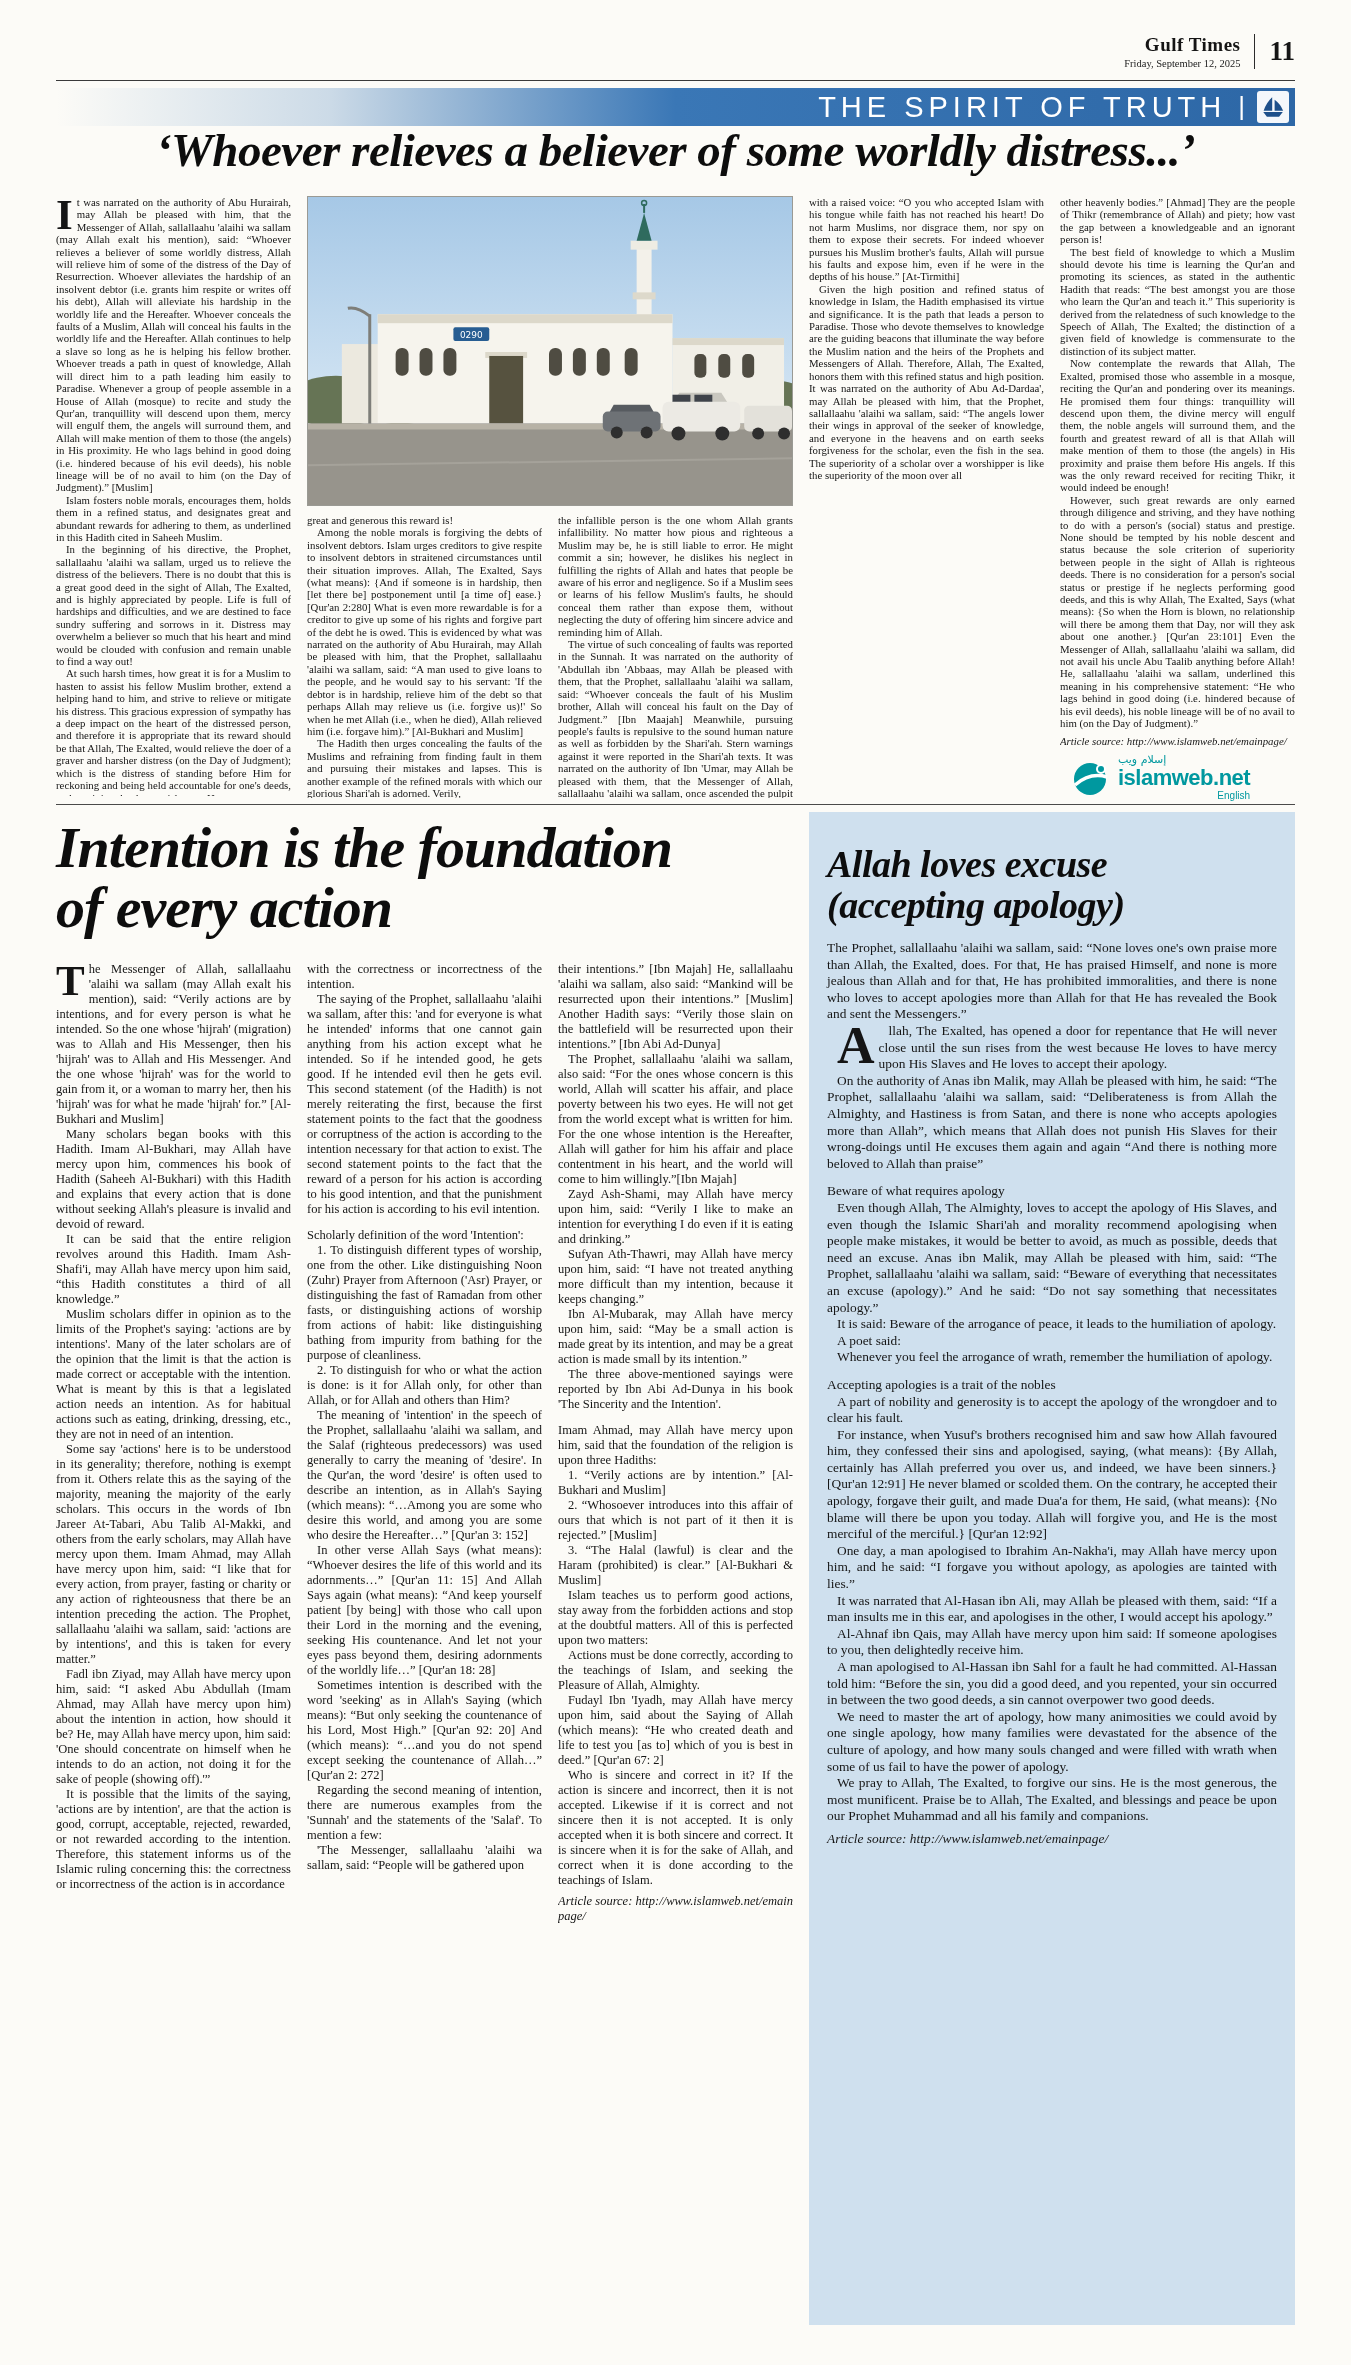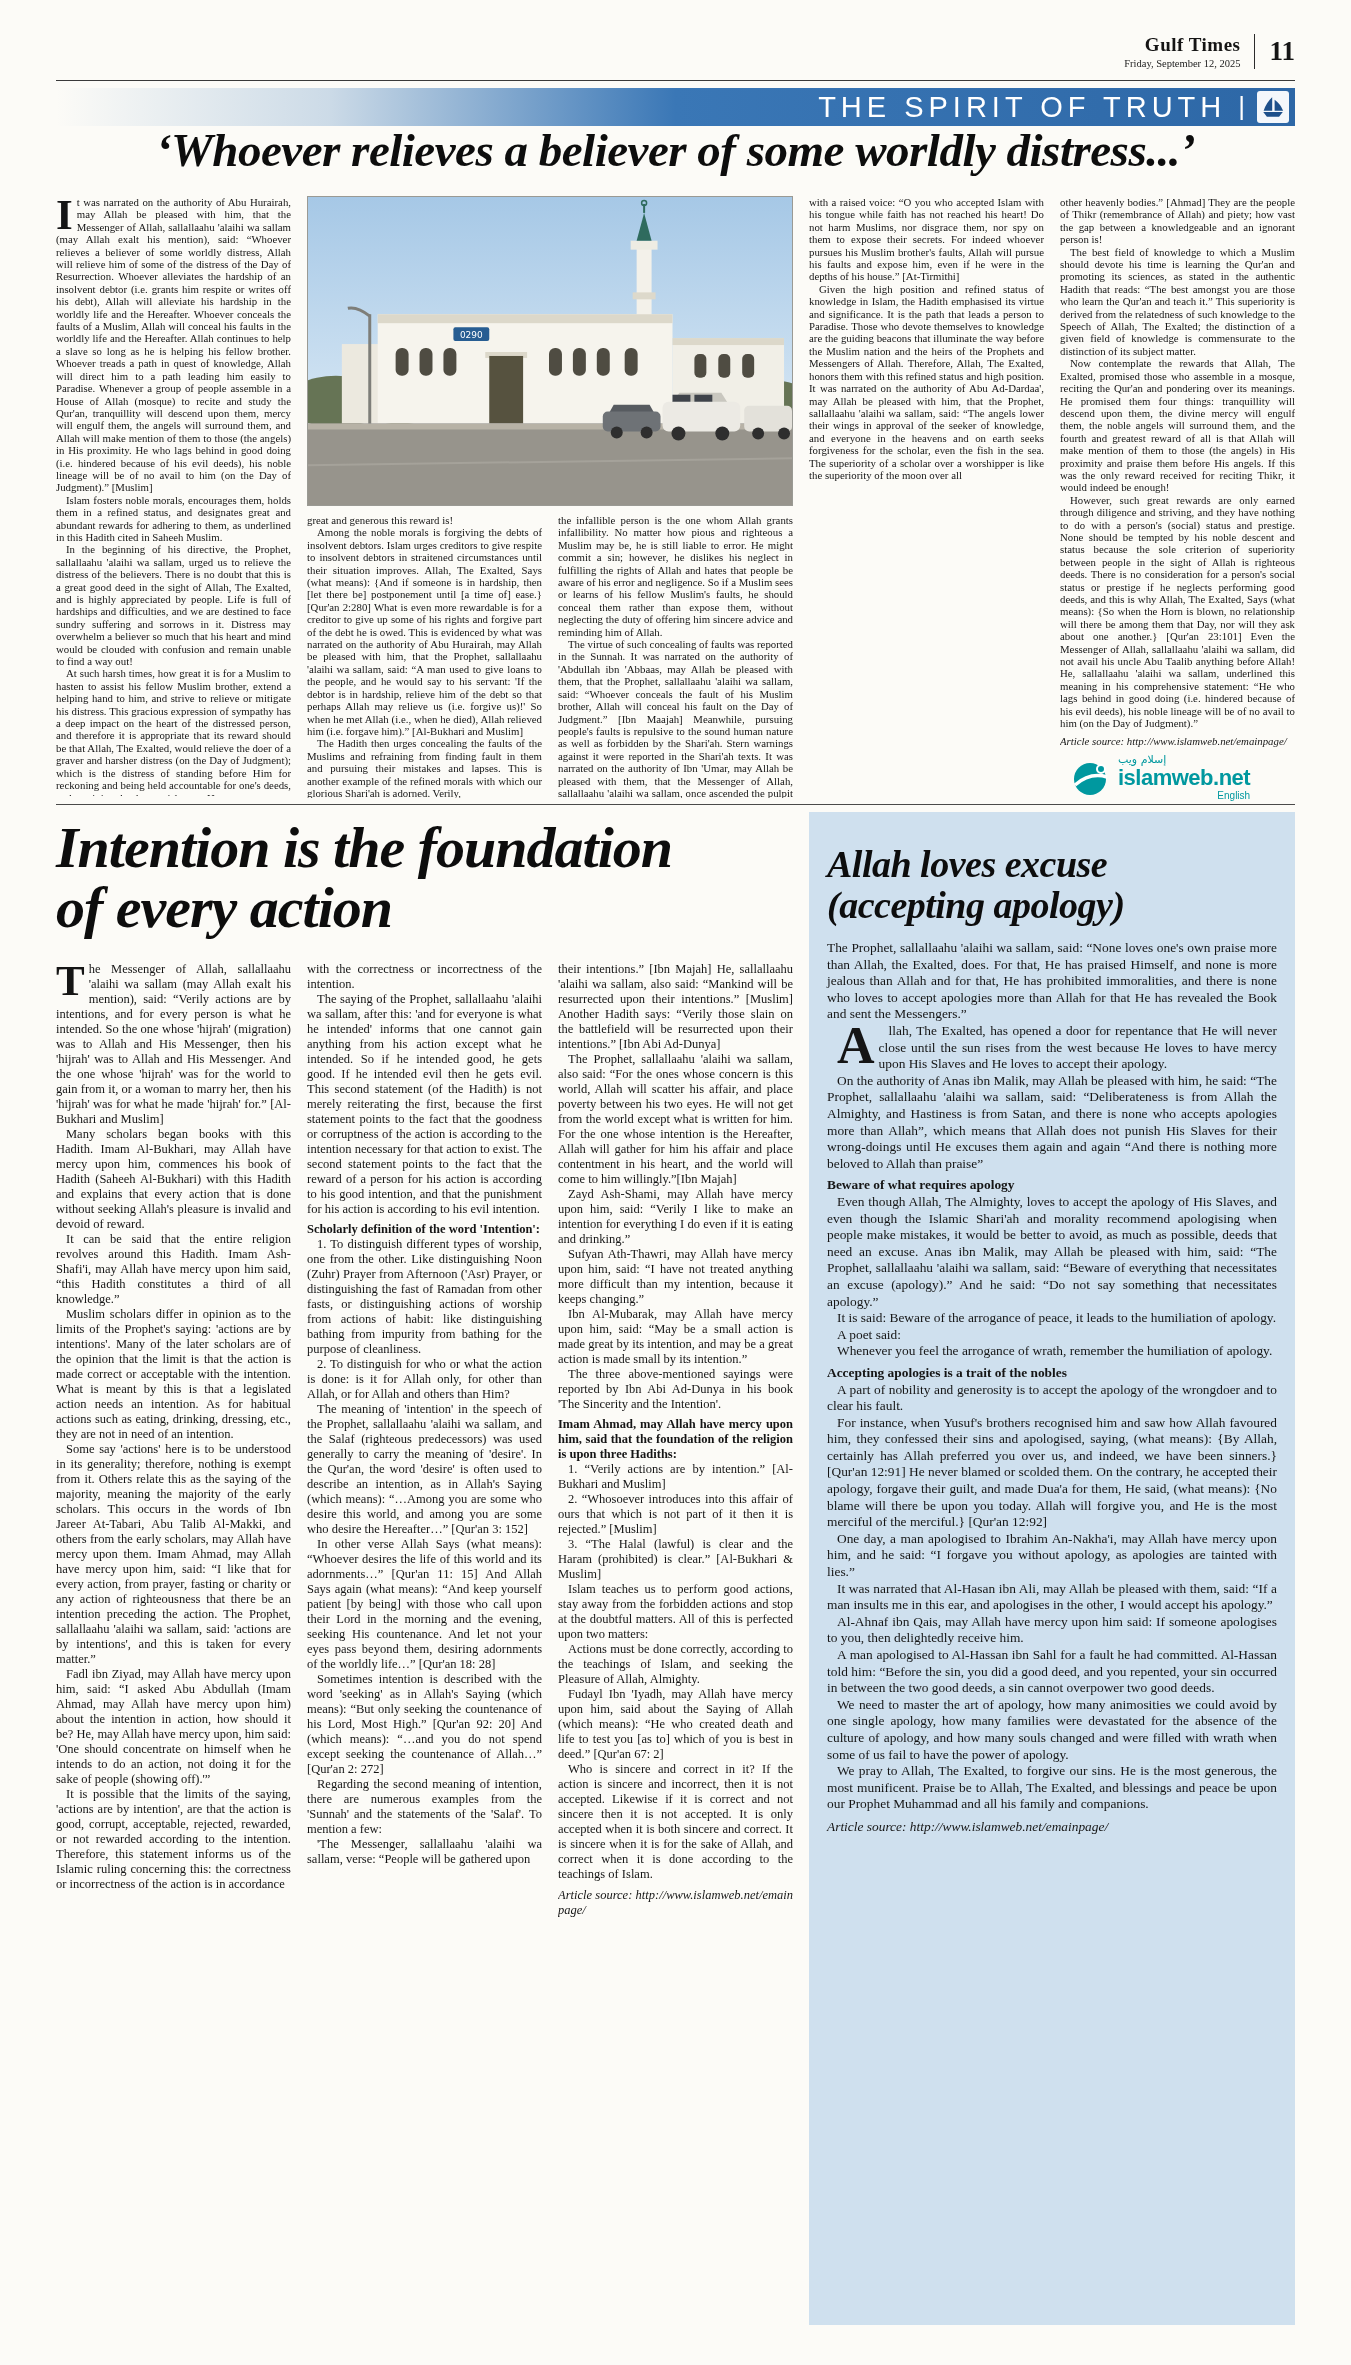--- a/index.html
+++ b/index.html
@@ -38,21 +38,21 @@
     text-align: center; font-style: italic; font-weight: 700; font-size: 47px;
     letter-spacing: -0.5px; color: #0d0d0d; line-height: 1.05;
   }
   
   .col { position: absolute; overflow: hidden; text-align: justify; }
   .a1 .col, .col.a1 { font-size: 10.8px; line-height: 12.4px; }
   .col.a1 { font-size: 10.8px; line-height: 12.4px; }
   .col.a2 { font-size: 12.5px; line-height: 15px; }
   .para { margin: 0; }
   .para + .para { text-indent: 10px; }
-  .para.para-bold { font-weight: 700; text-indent: 0; margin-top: 5px; }
+  .para.para-bold { font-weight: 400; text-indent: 0; margin-top: 11px; }
   .para.source { font-style: italic; margin-top: 6px; word-break: break-all; text-indent: 0; }
   .dropcap::first-letter { float: left; font-size: 43px; line-height: 34px; padding: 2px 4px 0 0; font-weight: 700; }
   
   .a1c1 { left: 56px;  top: 196px; width: 235px; height: 600px; }
   .a1c2 { left: 307px; top: 514px; width: 235px; height: 284px; }
   .a1c3 { left: 558px; top: 514px; width: 235px; height: 284px; }
   .a1c4 { left: 809px; top: 196px; width: 235px; height: 602px; }
   .a1c5 { left: 1060px; top: 196px; width: 235px; height: 556px; }
   .photo { position: absolute; left: 307px; top: 196px; width: 486px; height: 310px; border: 1px solid #9a9a94; }
   .photo svg { display: block; width: 100%; height: 100%; }
@@ -245,21 +245,21 @@
   <div class="col a2 a2c2">
       <p class="para">with the correctness or incorrectness of the intention.</p>
       <p class="para">The saying of the Prophet, sallallaahu 'alaihi wa sallam, after this: 'and for everyone is what he intended' informs that one cannot gain anything from his action except what he intended. So if he intended good, he gets good. If he intended evil then he gets evil. This second statement (of the Hadith) is not merely reiterating the first, because the first statement points to the fact that the goodness or corruptness of the action is according to the intention necessary for that action to exist. The second statement points to the fact that the reward of a person for his action is according to his good intention, and that the punishment for his action is according to his evil intention.</p>
       <p class="para para-bold">Scholarly definition of the word 'Intention':</p>
       <p class="para">1. To distinguish different types of worship, one from the other. Like distinguishing Noon (Zuhr) Prayer from Afternoon ('Asr) Prayer, or distinguishing the fast of Ramadan from other fasts, or distinguishing actions of worship from actions of habit: like distinguishing bathing from impurity from bathing for the purpose of cleanliness.</p>
       <p class="para">2. To distinguish for who or what the action is done: is it for Allah only, for other than Allah, or for Allah and others than Him?</p>
       <p class="para">The meaning of 'intention' in the speech of the Prophet, sallallaahu 'alaihi wa sallam, and the Salaf (righteous predecessors) was used generally to carry the meaning of 'desire'. In the Qur'an, the word 'desire' is often used to describe an intention, as in Allah's Saying (which means): “…Among you are some who desire this world, and among you are some who desire the Hereafter…” [Qur'an 3: 152]</p>
       <p class="para">In other verse Allah Says (what means): “Whoever desires the life of this world and its adornments…” [Qur'an 11: 15] And Allah Says again (what means): “And keep yourself patient [by being] with those who call upon their Lord in the morning and the evening, seeking His countenance. And let not your eyes pass beyond them, desiring adornments of the worldly life…” [Qur'an 18: 28]</p>
       <p class="para">Sometimes intention is described with the word 'seeking' as in Allah's Saying (which means): “But only seeking the countenance of his Lord, Most High.” [Qur'an 92: 20] And (which means): “…and you do not spend except seeking the countenance of Allah…” [Qur'an 2: 272]</p>
       <p class="para">Regarding the second meaning of intention, there are numerous examples from the 'Sunnah' and the statements of the 'Salaf'. To mention a few:</p>
-      <p class="para">'The Messenger, sallallaahu 'alaihi wa sallam, verse: “People will be gathered upon</p>
+      <p class="para">'The Messenger, sallallaahu 'alaihi wa sallam, said: “People will be gathered upon</p>
     </div>
   <div class="col a2 a2c3">
       <p class="para">their intentions.” [Ibn Majah] He, sallallaahu 'alaihi wa sallam, also said: “Mankind will be resurrected upon their intentions.” [Muslim] Another Hadith says: “Verily those slain on the battlefield will be resurrected upon their intentions.” [Ibn Abi Ad-Dunya]</p>
       <p class="para">The Prophet, sallallaahu 'alaihi wa sallam, also said: “For the ones whose concern is this world, Allah will scatter his affair, and place poverty between his two eyes. He will not get from the world except what is written for him. For the one whose intention is the Hereafter, Allah will gather for him his affair and place contentment in his heart, and the world will come to him willingly.”[Ibn Majah]</p>
       <p class="para">Zayd Ash-Shami, may Allah have mercy upon him, said: “Verily I like to make an intention for everything I do even if it is eating and drinking.”</p>
       <p class="para">Sufyan Ath-Thawri, may Allah have mercy upon him, said: “I have not treated anything more difficult than my intention, because it keeps changing.”</p>
       <p class="para">Ibn Al-Mubarak, may Allah have mercy upon him, said: “May be a small action is made great by its intention, and may be a great action is made small by its intention.”</p>
       <p class="para">The three above-mentioned sayings were reported by Ibn Abi Ad-Dunya in his book 'The Sincerity and the Intention'.</p>
       <p class="para para-bold">Imam Ahmad, may Allah have mercy upon him, said that the foundation of the religion is upon three Hadiths:</p>
       <p class="para">1. “Verily actions are by intention.” [Al-Bukhari and Muslim]</p>

